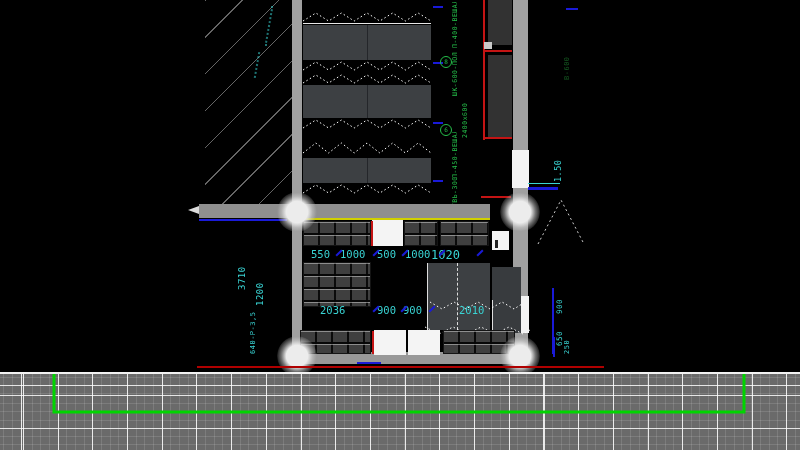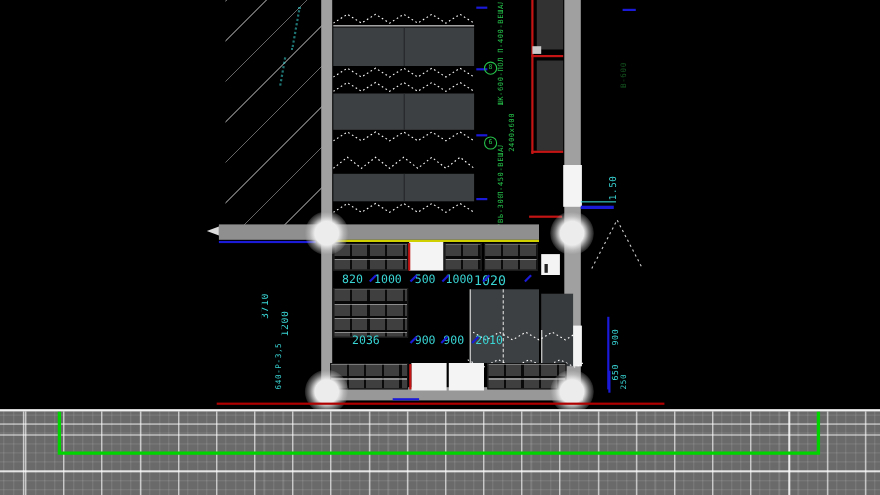--- a/index.html
+++ b/index.html
@@ -131,21 +131,21 @@
 
   <div class="abs white" style="left:492px;top:231px;width:17px;height:19px;"></div>
   <div class="abs" style="left:495px;top:240px;width:3px;height:8px;background:#222;"></div>
 
   <div class="abs cab" style="left:303px;top:221px;width:68px;height:25px;"></div>
   <div class="abs white" style="left:372px;top:220px;width:31px;height:26px;"></div>
   <div class="abs cab" style="left:404px;top:221px;width:34px;height:25px;"></div>
   <div class="abs cab" style="left:440px;top:221px;width:49px;height:25px;"></div>
   <div class="abs redline" style="left:371px;top:221px;width:2px;height:25px;"></div>
 
-  <span class="abs htext cyan" style="left:311px;top:249px;font-size:10.5px;">820</span>
+  <span class="abs htext cyan" style="left:311px;top:249px;font-size:10.5px;">550</span>
   <span class="abs htext cyan" style="left:340px;top:249px;font-size:10.5px;">1000</span>
   <span class="abs htext cyan" style="left:377px;top:249px;font-size:10.5px;">500</span>
   <span class="abs htext cyan" style="left:405px;top:249px;font-size:10.5px;">1000</span>
   <span class="abs htext cyan" style="left:431px;top:249px;font-size:12px;">1020</span>
   <div class="abs slash" style="left:335px;top:252px;"></div>
   <div class="abs slash" style="left:372px;top:252px;"></div>
   <div class="abs slash" style="left:401px;top:252px;"></div>
   <div class="abs slash" style="left:438px;top:252px;"></div>
   <div class="abs slash" style="left:476px;top:252px;"></div>
 
@@ -158,21 +158,21 @@
   <svg class="abs" style="left:430px;top:298px;" width="92" height="14">
       <polyline points="0,4 12,11 24,4 36,11 48,4 60,11 72,4 84,11 92,6" fill="none" stroke="#ffffff" stroke-width="1" stroke-dasharray="1.5 2.5"></polyline>
     </svg>
   <svg class="abs" style="left:425px;top:322px;" width="105" height="16">
       <polyline points="0,5 14,12 28,5 42,12 56,5 70,12 84,5 98,12 105,8" fill="none" stroke="#ffffff" stroke-width="1" stroke-dasharray="1.5 2.5"></polyline>
     </svg>
 
   <span class="abs htext cyan" style="left:320px;top:305px;font-size:10.5px;">2036</span>
   <span class="abs htext cyan" style="left:377px;top:305px;font-size:10.5px;">900</span>
   <span class="abs htext cyan" style="left:403px;top:305px;font-size:10.5px;">900</span>
-  <span class="abs htext cyan" style="left:432px;top:305px;font-size:10.5px;">2010</span>
+  <span class="abs htext cyan" style="left:459px;top:305px;font-size:10.5px;">2010</span>
   <div class="abs slash" style="left:372px;top:308px;"></div>
   <div class="abs slash" style="left:400px;top:308px;"></div>
   <div class="abs slash" style="left:428px;top:308px;"></div>
 
   <div class="abs cab" style="left:300px;top:330px;width:71px;height:24px;"></div>
   <div class="abs white" style="left:374px;top:330px;width:32px;height:25px;"></div>
   <div class="abs white" style="left:408px;top:330px;width:32px;height:25px;"></div>
   <div class="abs cab" style="left:443px;top:330px;width:72px;height:24px;"></div>
   <div class="abs redline" style="left:372px;top:331px;width:2px;height:23px;"></div>
 

